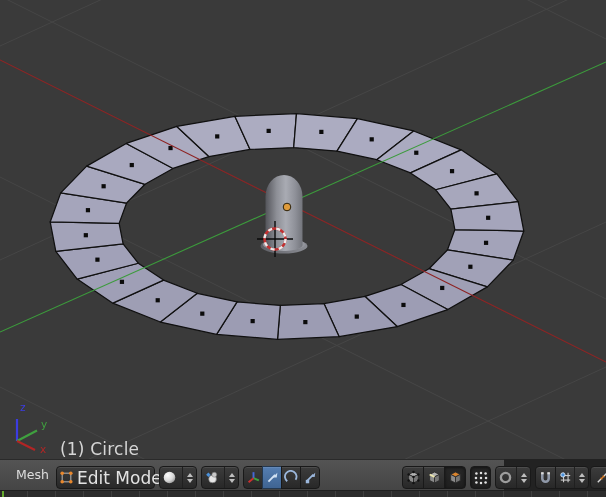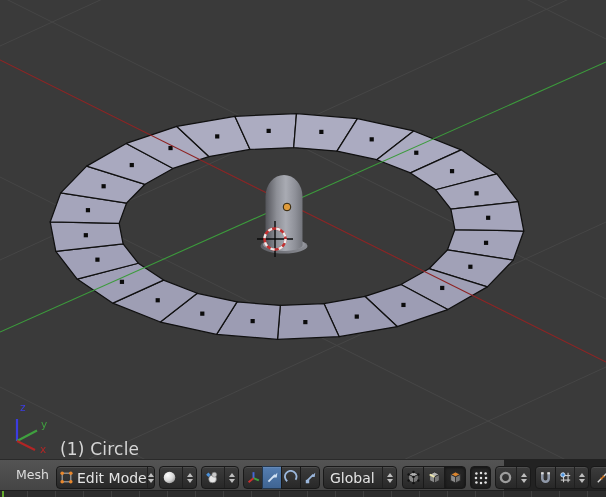--- a/index.html
+++ b/index.html
@@ -11,21 +11,21 @@
   
   #header{position:absolute;left:0;top:459px;width:504px;height:31px;
           background:linear-gradient(180deg,#545454,#454545);
           border-top:1px solid #2a2a2a;box-sizing:border-box;}
   .menu-label{position:absolute;left:16px;top:0;height:30px;line-height:30px;
               font-size:12.5px;color:#dedede;cursor:default;}
   .btn{position:absolute;top:6px;height:23px;box-sizing:border-box;
        background:linear-gradient(180deg,#3c3c3c,#282828);
        border:1px solid #191919;border-radius:4px;
        box-shadow:inset 0 1px 0 rgba(255,255,255,.09);
-       display:flex;align-items:center;color:#e3e3e3;font-size:14px;}
+       display:flex;align-items:center;color:#e3e3e3;font-size:17px;}
   .btn .lbl{padding-left:6px;white-space:nowrap;}
   .btn .ic{display:flex;align-items:center;justify-content:center;width:18px;height:16px;flex:0 0 auto;}
   .arrows{margin-left:auto;width:13px;height:100%;border-left:1px solid #202020;
           display:flex;flex-direction:column;align-items:center;justify-content:center;gap:2px;}
   .arrows i{display:block;width:0;height:0;border-left:3.5px solid transparent;border-right:3.5px solid transparent;}
   .arrows i.up{border-bottom:4px solid #bfbfbf;}
   .arrows i.dn{border-top:4px solid #bfbfbf;}
   .grp{position:absolute;top:6px;height:23px;display:flex;}
   .grp .btn{position:relative;top:0;border-radius:0;margin-left:-1px;}
   .grp .btn:first-child{border-radius:4px 0 0 4px;margin-left:0;}
@@ -225,27 +225,20 @@
           <span class="ic">
             <svg width="15" height="15" viewBox="0 0 14 14">
               <line x1="4" y1="10" x2="9.6" y2="4.4" stroke="#9cb8dd" stroke-width="1.6"></line>
               <path d="M11.4 2.6 L10.9 6.6 L7.4 6.4 Z" fill="#9cb8dd"></path>
               <rect x="2.6" y="9.2" width="3.2" height="3.2" fill="#9cb8dd"></rect>
             </svg>
           </span>
         </div>
       </div>
 
-    <div class="btn" style="left:323px;width:74px;">
-      <span class="lbl">Global</span>
-      <span class="arrows">
-          <i class="up"></i>
-          <i class="dn"></i>
-        </span>
-    </div>
 
     <div class="grp" style="left:402px;" id="selmode-group">
         <div class="btn" style="width: 22px; justify-content: center;">
           <span class="ic">
             <svg width="17" height="17" viewBox="0 0 14 14">
               <polygon points="3,4.5 7,2.5 11,4.5 7,6.5" fill="#b2b2b2" stroke="#2a2a2a" stroke-width=".7"></polygon>
               <polygon points="3,4.5 7,6.5 7,11.5 3,9.5" fill="#8b8b8b" stroke="#2a2a2a" stroke-width=".7"></polygon>
               <polygon points="11,4.5 7,6.5 7,11.5 11,9.5" fill="#757575" stroke="#2a2a2a" stroke-width=".7"></polygon>
               <g fill="#111">
                 <circle cx="3" cy="4.5" r="1"></circle>

